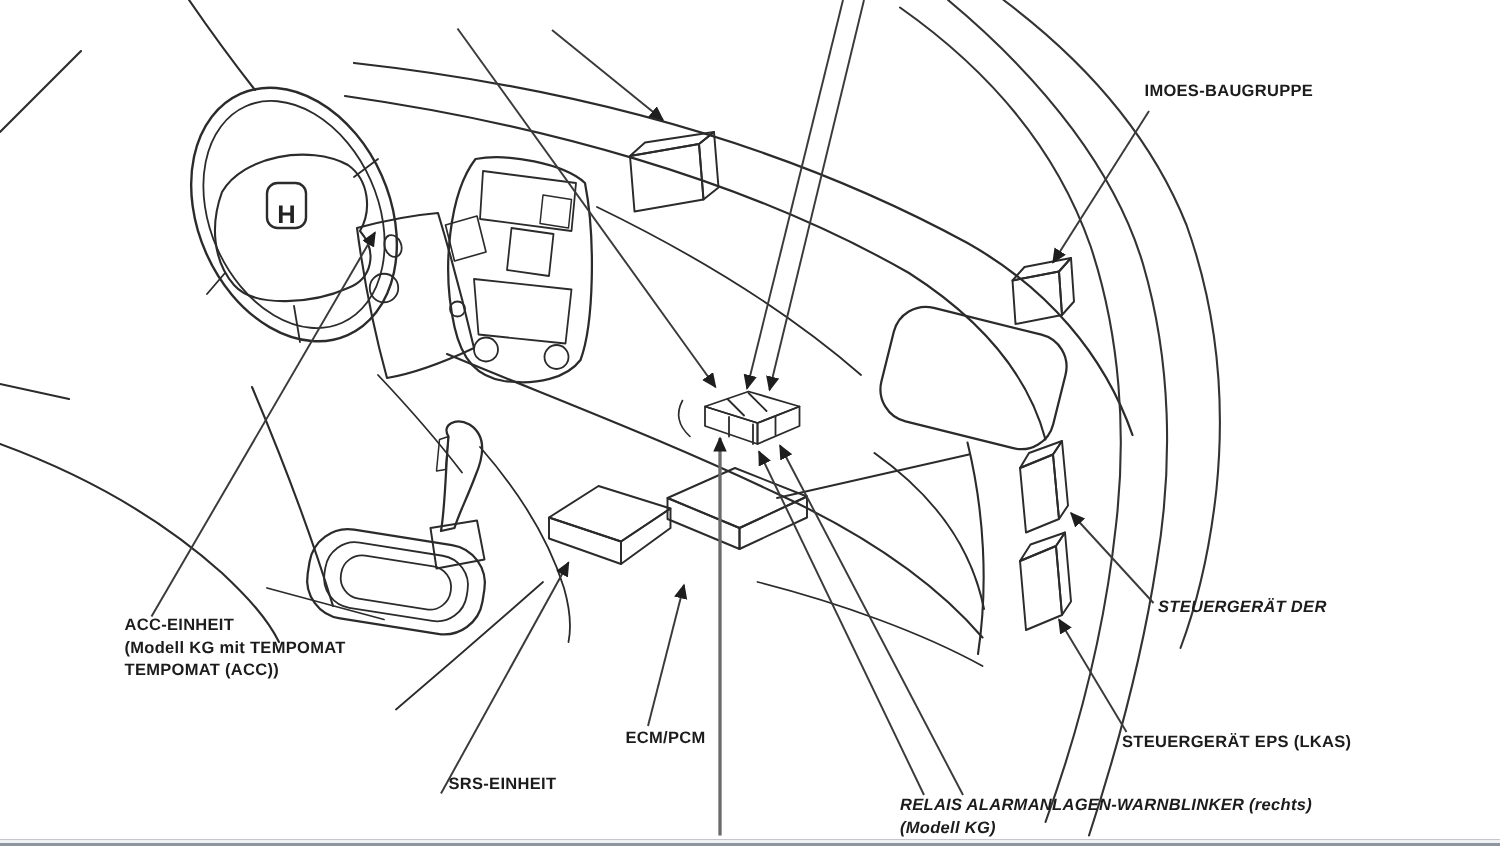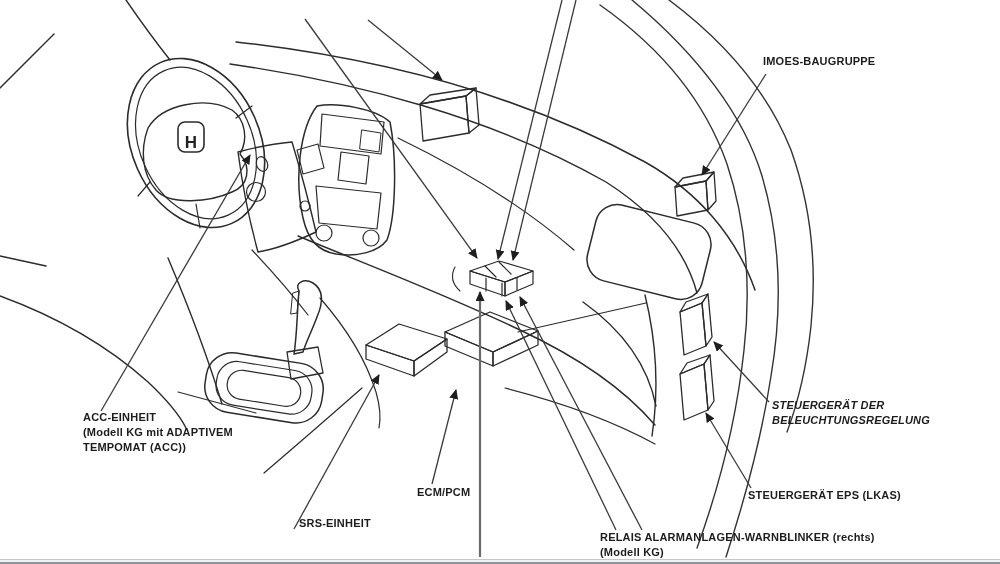--- a/index.html
+++ b/index.html
@@ -177,40 +177,39 @@
   <div class="lbl" style="left:288px;top:-11px;">
     <span>HFT-STEUERGERÄT</span>
   </div>
 
   <div class="lbl" style="left:763px;top:54px;">
     <span>IMOES-BAUGRUPPE</span>
   </div>
 
   <div class="lbl" style="left:60px;top:410px;margin-left:23px;">
     <span>ACC-EINHEIT</span>
-    <span>(Modell KG mit ADAPTIVEM</span>
+    <span>(Modell KG mit TEMPOMAT</span>
     <span>TEMPOMAT (ACC))</span>
   </div>
 
   <div class="lbl" style="left:299px;top:516px;">
     <span>SRS-EINHEIT</span>
   </div>
 
   <div class="lbl" style="left:417px;top:485px;text-align:center;">
     <span>ECM/PCM</span>
   </div>
 
-  <div class="lbl" style="left:600px;top:530px;">
+  <div class="lbl" style="left:600px;top:530px;font-style:italic;">
     <span>RELAIS ALARMANLAGEN-WARNBLINKER (rechts)</span>
     <span>(Modell KG)</span>
   </div>
 
   <div class="lbl" style="left:772px;top:398px;font-style:italic;">
     <span>STEUERGERÄT DER</span>
-    <span>BELEUCHTUNGSREGELUNG</span>
   </div>
 
   <div class="lbl" style="left:748px;top:488px;">
     <span>STEUERGERÄT EPS (LKAS)</span>
   </div>
 
   <div class="bottom-bar"></div>
 </div>
 
 </body></html>

